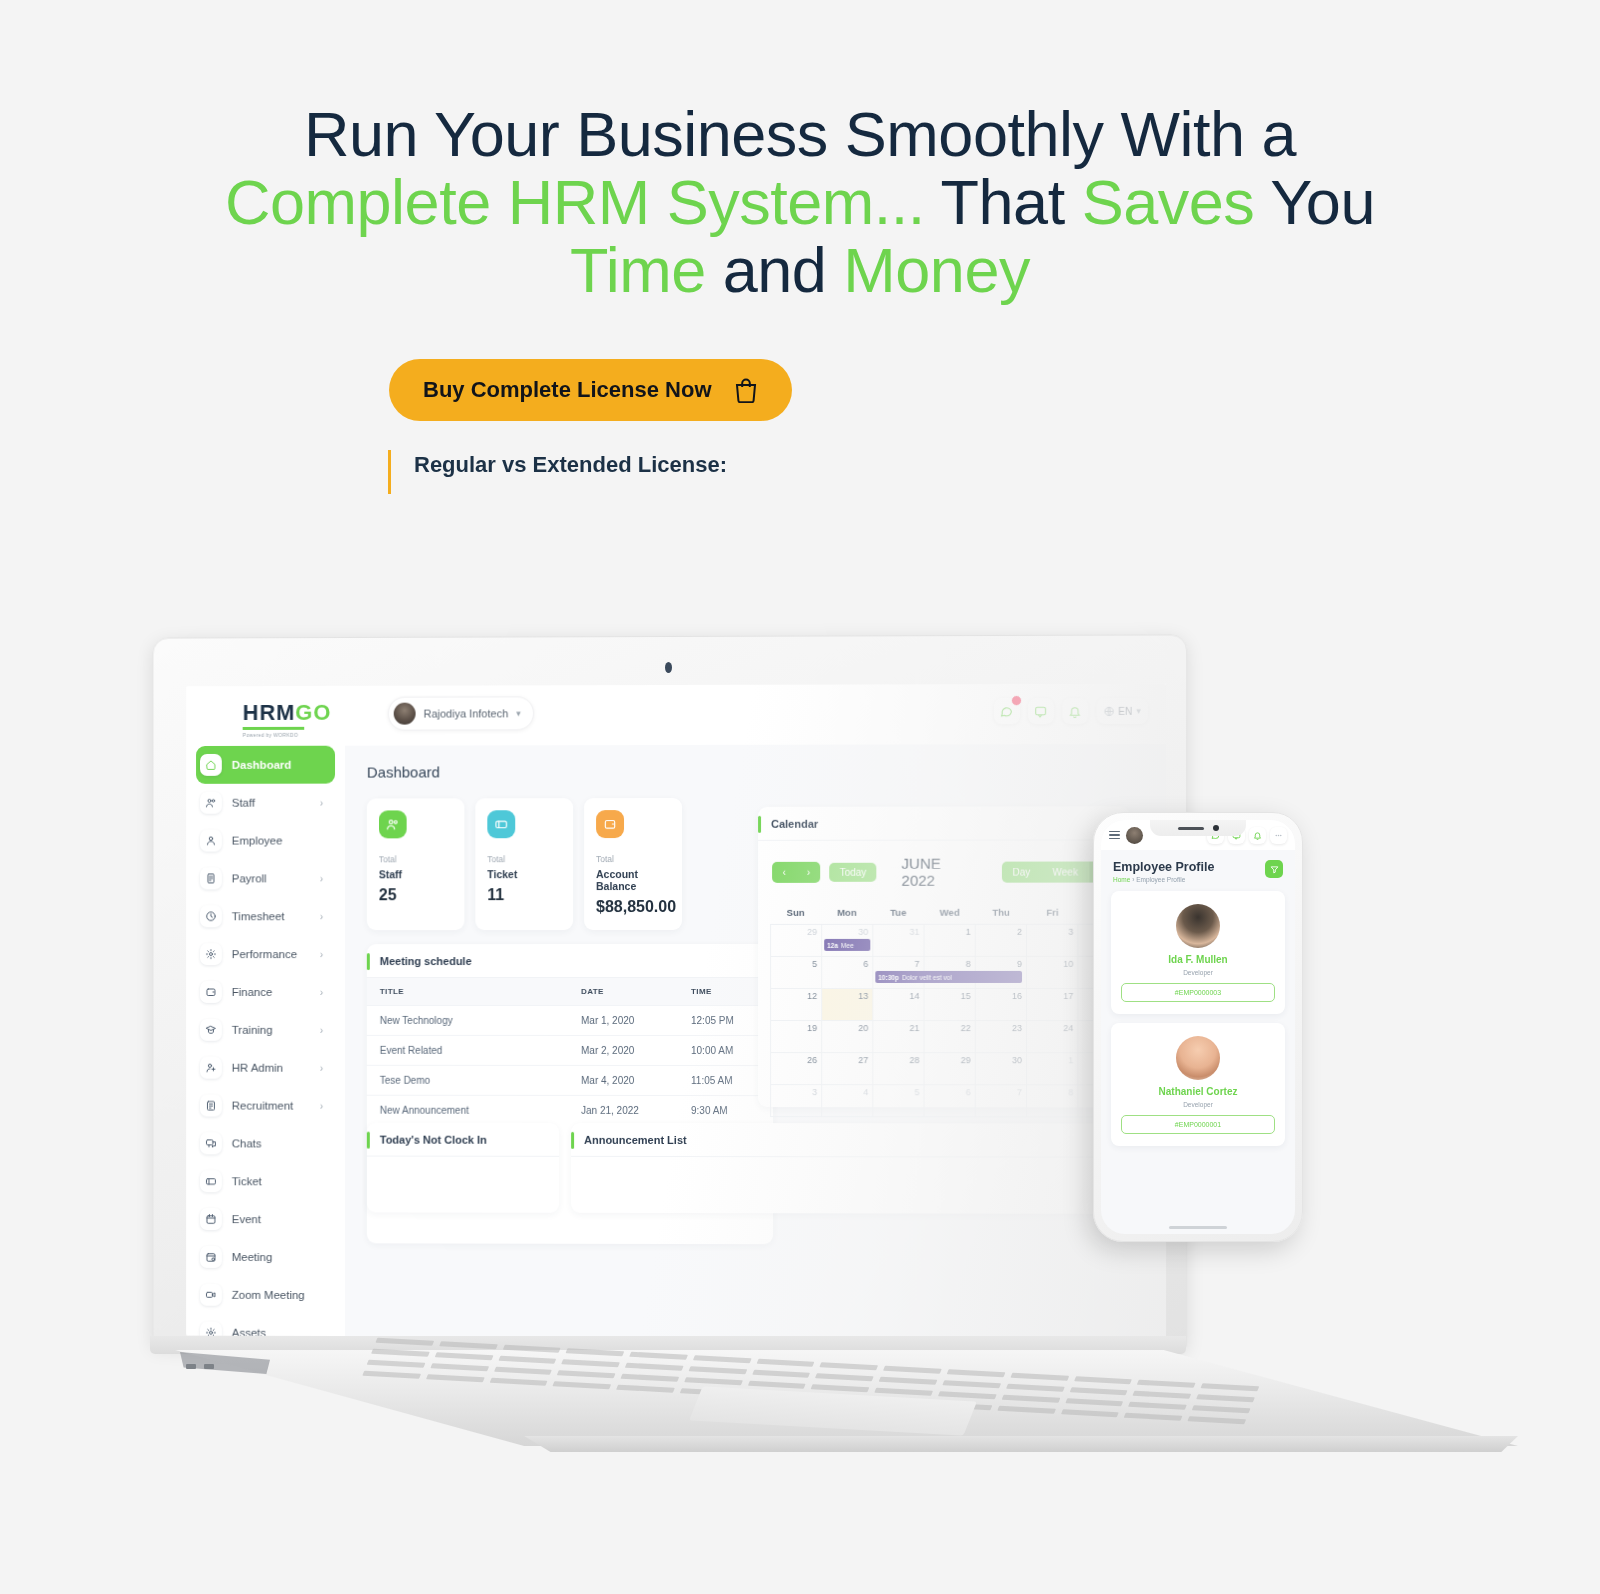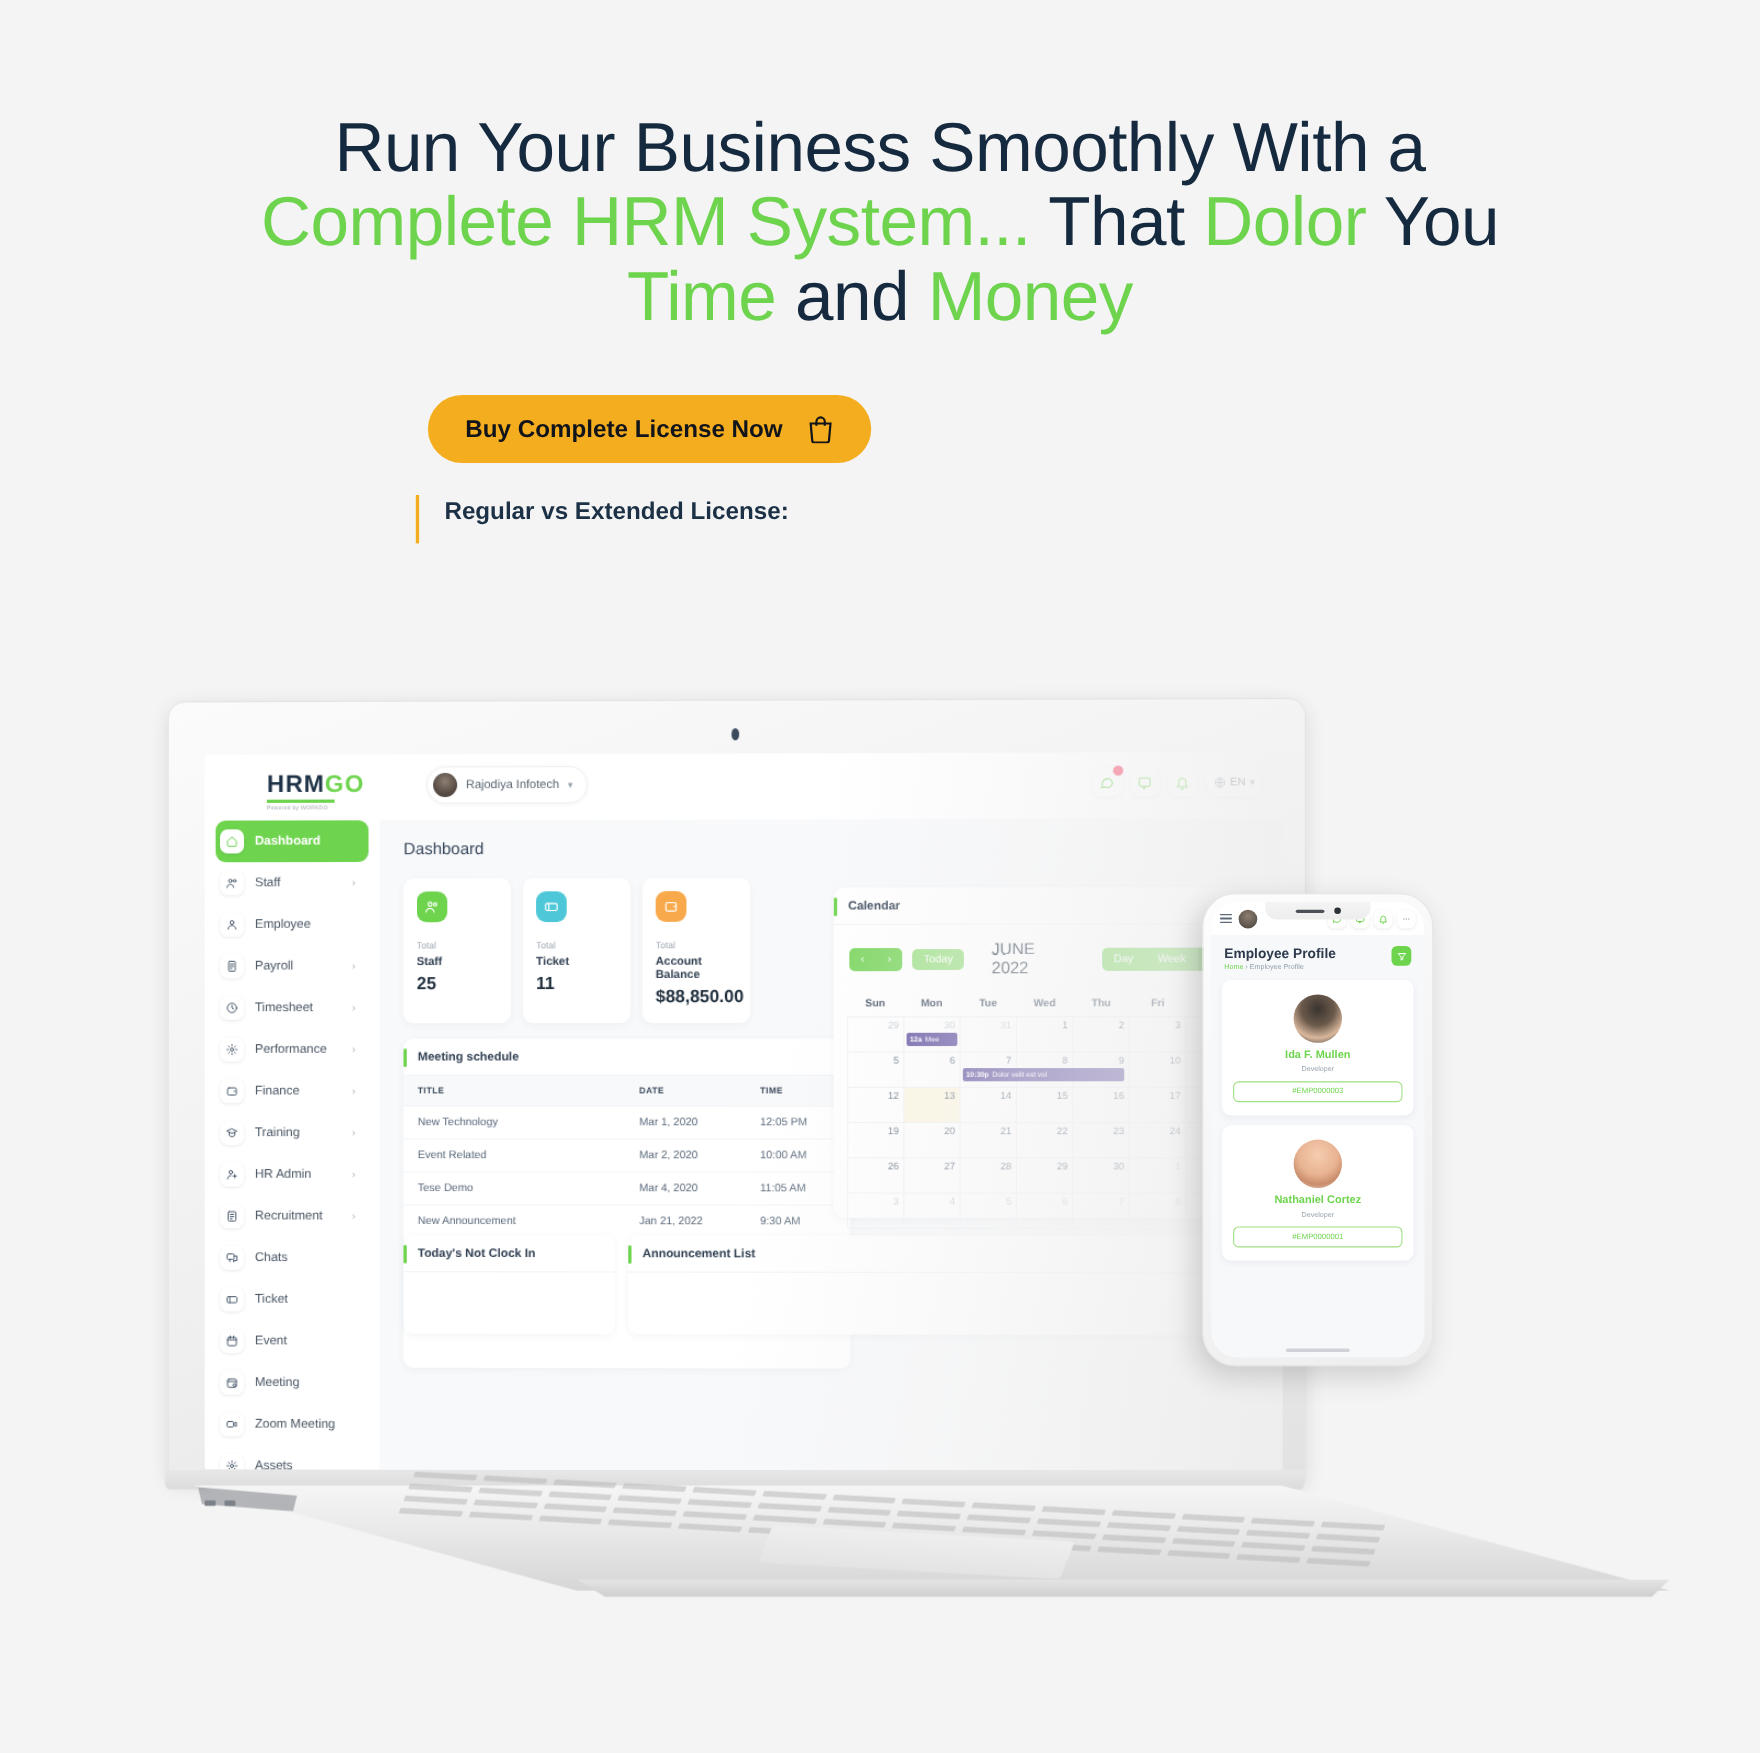--- a/index.html
+++ b/index.html
@@ -36,21 +36,21 @@
     font-size: 22px; font-weight: bold;
     color: #11141a;
     cursor: pointer;
   }
   .cta.orange { background: #f4ad1e; }
   .cta.green  { background: #6ed44e; }
   .bag-icon { width: 24px; height: 26px; flex: 0 0 auto; display:block; }
 
   
   .license {
-    position: absolute; top: 450px; left: 378px;
+    position: absolute; top: 450px; left: 388px;
     width: 850px;
     border-left: 3px solid #f4ad1e;
     padding-left: 23px;
   }
   .license-title {
     font-size: 22px; font-weight: bold; color: #1c3146;
     margin-bottom: 14px; line-height: 30px;
   }
   .license-body {
     font-size: 21px; color: #4e5c68; line-height: 36px;
@@ -291,21 +291,21 @@
   .home-bar { position: absolute; left: 50%; bottom: 5px; transform: translateX(-50%);
               width: 58px; height: 3px; background: #cfd3d7; border-radius: 2px; }
 </style>
 </head>
 <body>
 
 <div class="page">
 
   <h1 class="headline">
     <span>Run Your Business Smoothly With a</span><br>
-    <span class="hl-green">Complete HRM System...</span><span> That </span><span class="hl-green">Dolor</span><span> You</span><br>
+    <span class="hl-green">Complete HRM System...</span><span> That </span><span class="hl-green">Saves</span><span> You</span><br>
     <span class="hl-green">Time</span><span> and </span><span class="hl-green">Money</span>
   </h1>
 
   <div class="btn-row">
     <button class="cta orange">
       <span>Buy Complete License Now</span>
       <svg class="bag-icon" viewBox="0 0 24 26" fill="none" stroke="#11141a" stroke-width="2">
         <path d="M3 8h18l-1.4 15.5a2 2 0 0 1-2 1.8H6.4a2 2 0 0 1-2-1.8z"></path>
         <path d="M8.2 10V6.3a3.8 3.8 0 0 1 7.6 0V10"></path>
       </svg>

